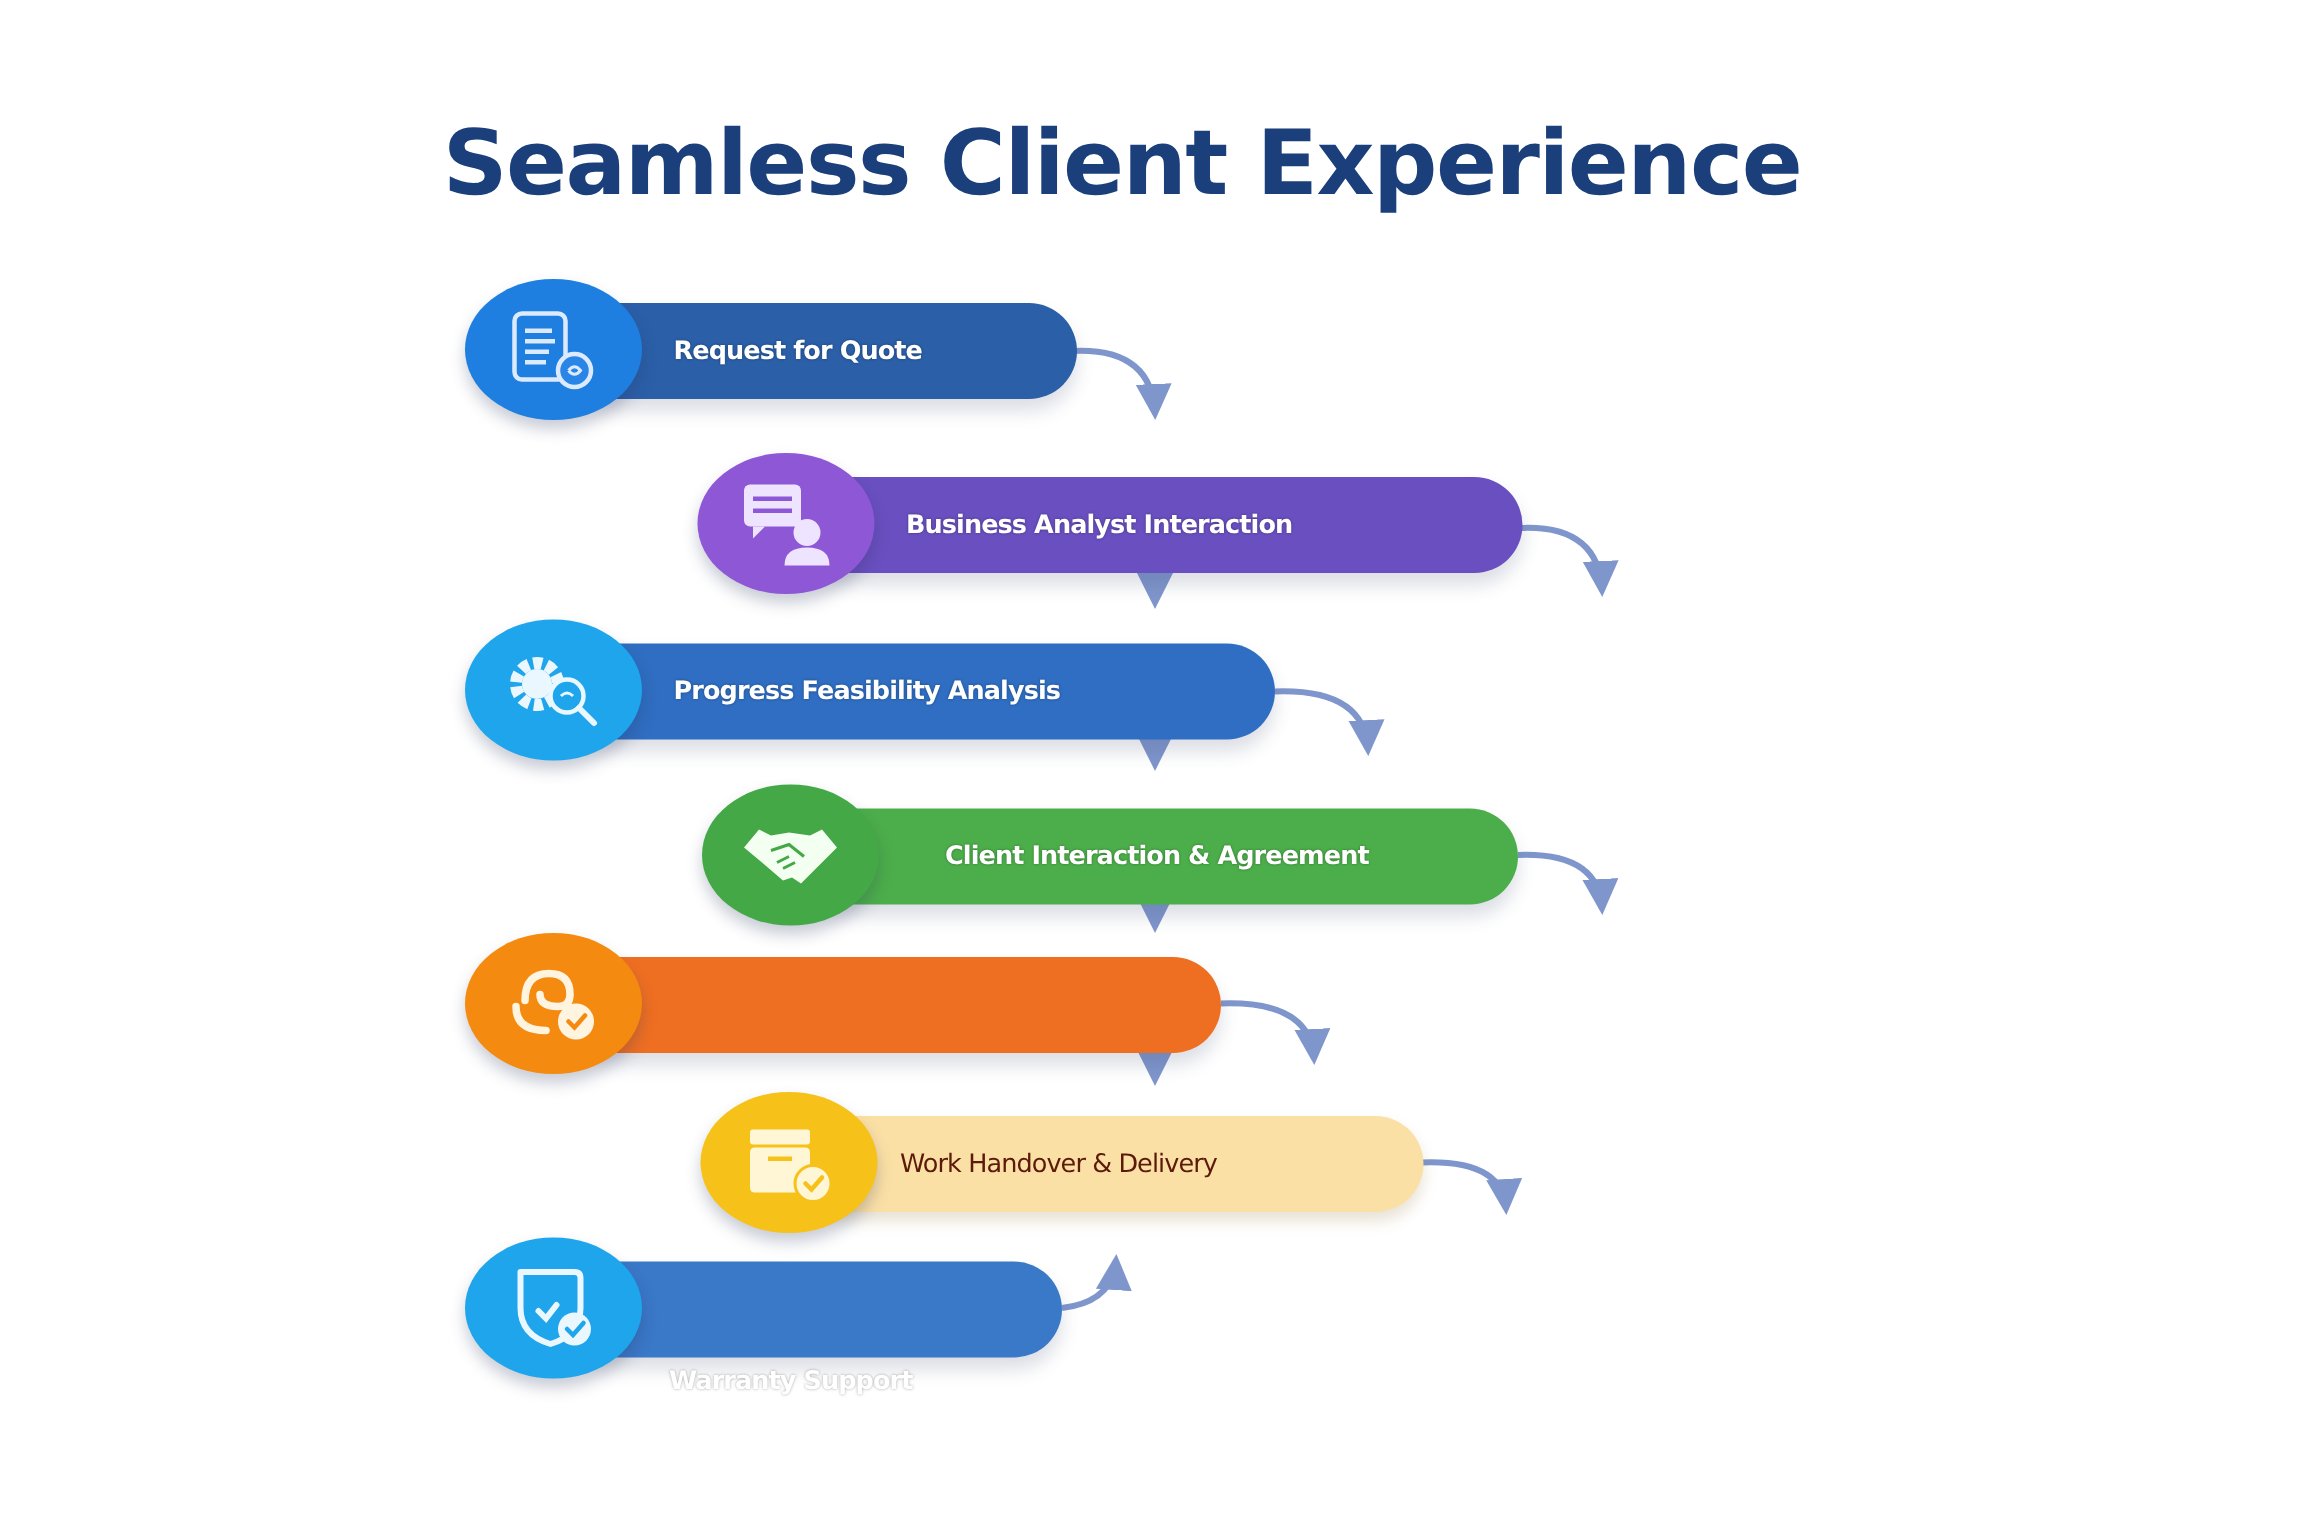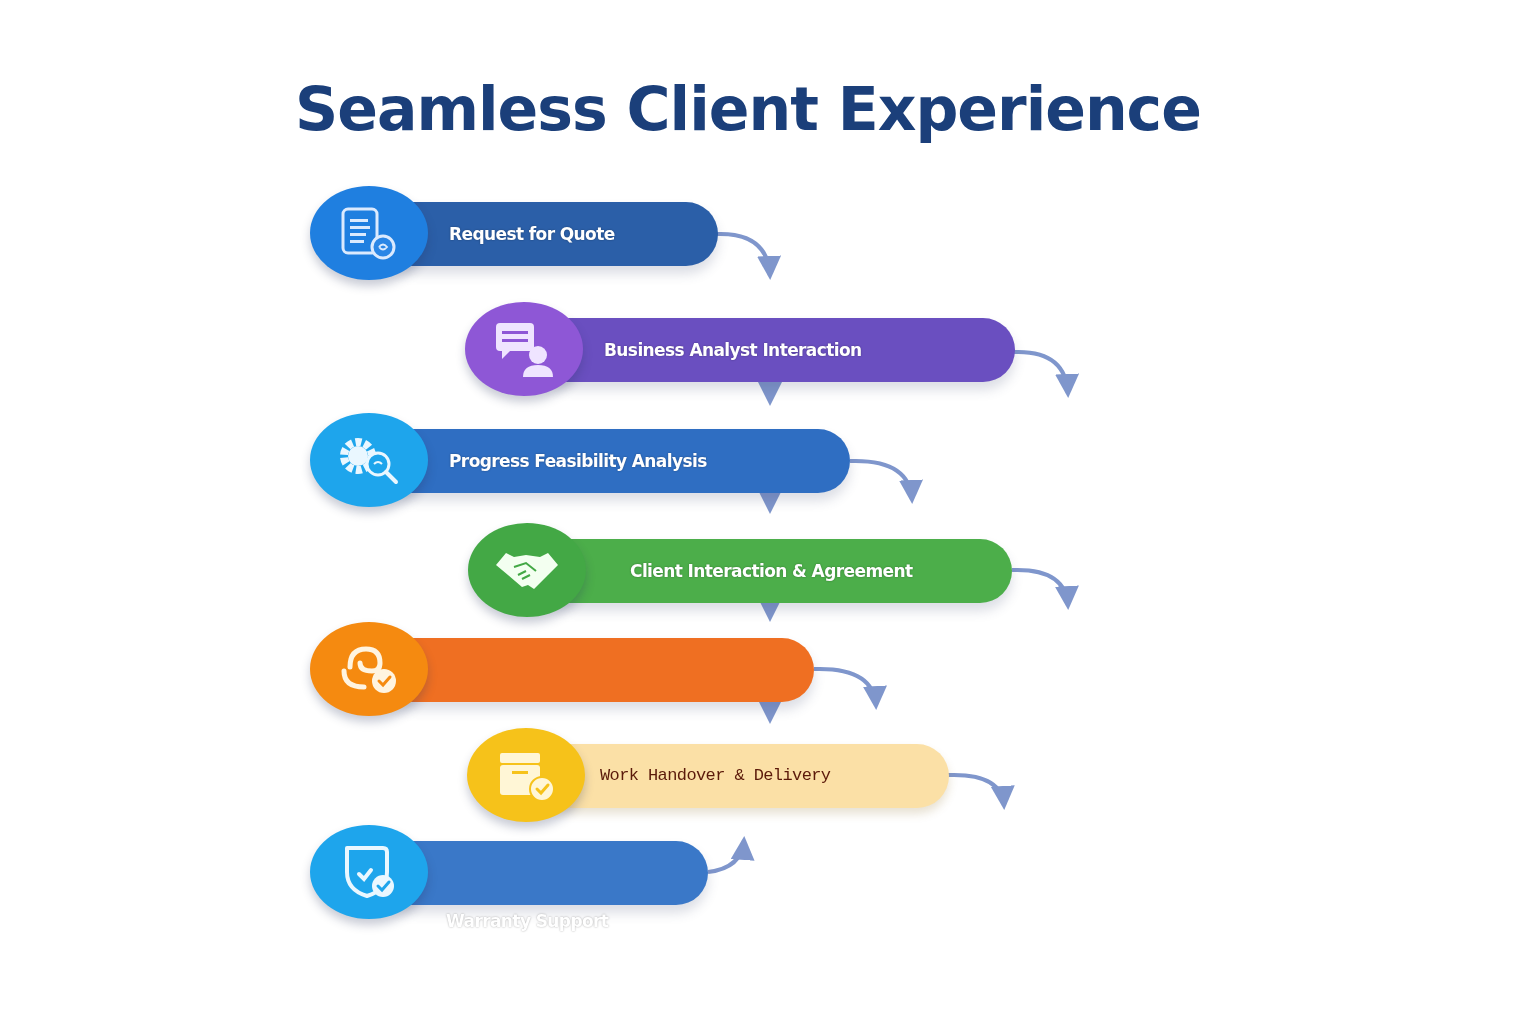--- a/index.html
+++ b/index.html
@@ -111,21 +111,21 @@
   <div class="bar" style="left:70px; width:412px; background:#fbe0a6; box-shadow:0 6px 10px rgba(140,110,40,0.2);"></div>
   <div class="circle" style="background:#f6c21a;">
     <svg width="64" height="56" viewBox="0 0 64 56">
       <rect x="6" y="6" width="40" height="10" rx="2" fill="#fff6d6"></rect>
       <rect x="6" y="18" width="40" height="30" rx="3" fill="#fff6d6"></rect>
       <rect x="18" y="24" width="16" height="3" fill="#f6c21a"></rect>
       <circle cx="48" cy="42" r="12" fill="#fff6d6" stroke="#f6c21a" stroke-width="2"></circle>
       <path d="M43 42 L47 46 L54 38" fill="none" stroke="#f6c21a" stroke-width="3" stroke-linecap="round"></path>
     </svg>
   </div>
-  <div class="label dark" style="left: 133px; color: rgb(91, 26, 10); font-family: Liberation Mono, monospace;">Work Handover &amp; Delivery</div>
+  <div class="label dark" style="left: 133px; color: rgb(91, 26, 10);">Work Handover &amp; Delivery</div>
 </div>
 
 <div class="step" style="left:310px; top:825px; width:400px;">
   <div class="bar" style="left:70px; width:328px; background:#3a78c8;"></div>
   <div class="circle" style="background:#1ea5ec;">
     <svg width="60" height="60" viewBox="0 0 60 60">
       <path d="M8 6 L44 6 Q48 6 48 10 L48 30 Q48 48 28 54 Q8 48 8 30 Z" fill="none" stroke="#eaf7ff" stroke-width="4" stroke-linejoin="round"></path>
       <path d="M20 32 L25 37 L32 28" fill="none" stroke="#eaf7ff" stroke-width="4" stroke-linecap="round"></path>
       <circle cx="44" cy="44" r="11" fill="#eaf7ff"></circle>
       <path d="M39 44 L43 48 L50 40" fill="none" stroke="#1ea5ec" stroke-width="3" stroke-linecap="round"></path>

